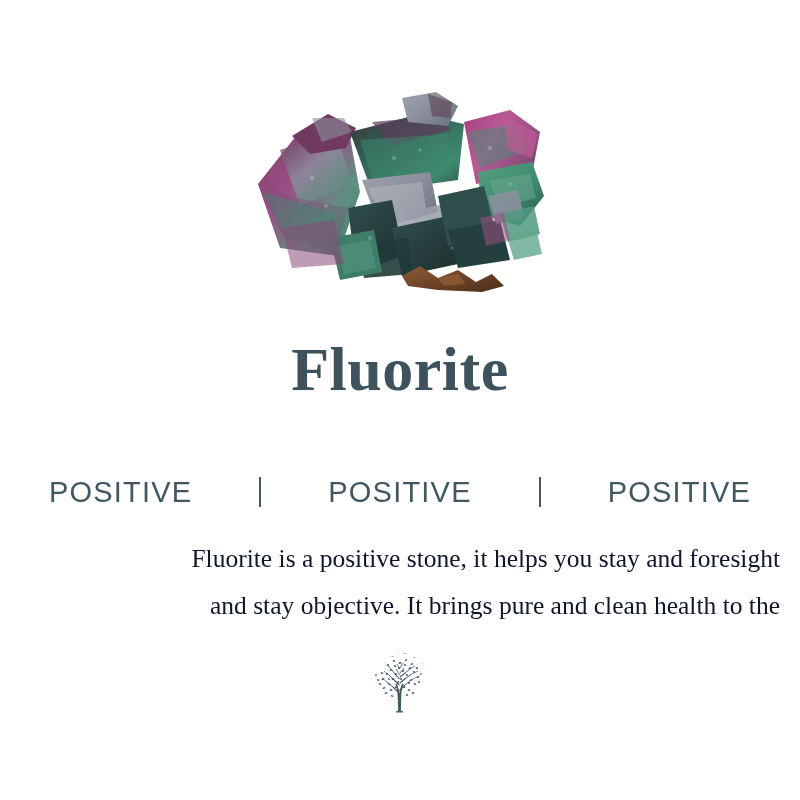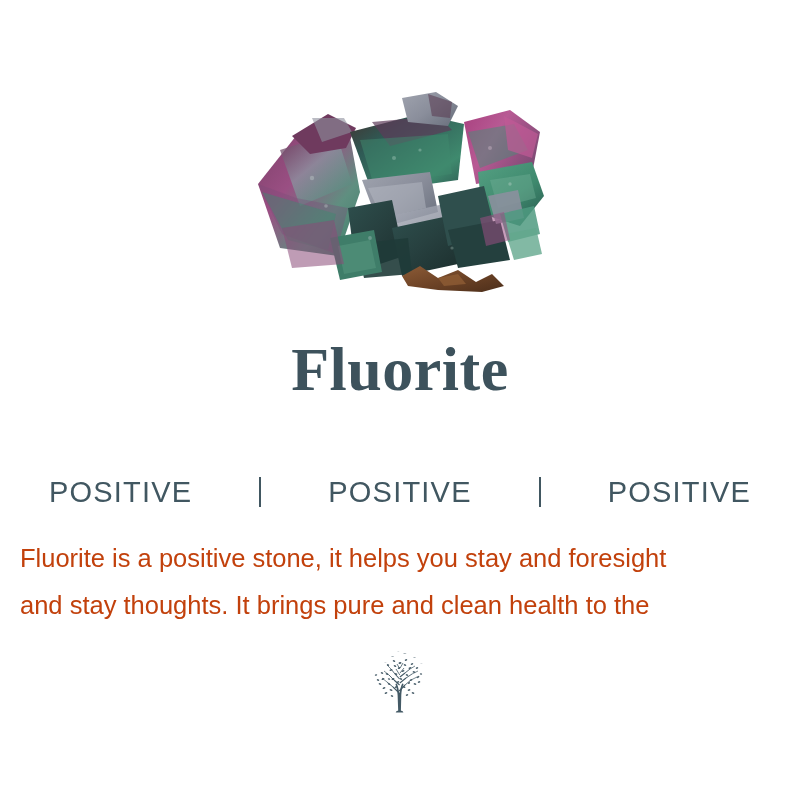--- a/index.html
+++ b/index.html
@@ -77,24 +77,24 @@
     height: 30px;
     background: #415761;
     margin: 0 21px;
     flex: 0 0 auto;
   }
 
   
   .description {
     margin-top: 26px;
     width: 760px;
-    text-align: left;
-    font-family: Liberation Sans, sans-serif;
+    text-align: right;
+    font-family: Liberation Serif, serif;
     font-size: 25.5px;
-    color: #c2410c;
+    color: #0f172a;
     line-height: 47px;
   }
   .description .line {
     display: block;
     white-space: nowrap;
   }
 
   
   .logo {
     margin-top: 20px;
@@ -232,21 +232,21 @@
   <div class="keywords">
     <span class="kw">POSITIVE</span>
     <span class="sep"></span>
     <span class="kw">POSITIVE</span>
     <span class="sep"></span>
     <span class="kw">POSITIVE</span>
   </div>
 
   <div class="description">
     <span class="line">Fluorite is a positive stone, it helps you stay and foresight</span>
-    <span class="line">and stay thoughts. It brings pure and clean health to the</span>
+    <span class="line">and stay objective. It brings pure and clean health to the</span>
   </div>
 
   <div class="logo">
     <div class="logo-mark">
       <svg viewBox="0 0 74 66" xmlns="http://www.w3.org/2000/svg">
         <g fill="#445a66">
 
           <path d="M35.2,62 L34.6,46 C34.4,42 33.6,38 32.4,35 L33.9,34.6 C35,37.4 35.8,40.6 36.2,44 L36.6,44 C37,40.4 38,37 39.2,34.4 L40.6,35 C39.3,38 38.5,42 38.3,46 L37.9,62 Z"></path>
           <path d="M33.4,62.2 C34.6,61.2 38.4,61.2 39.7,62.2 L40.4,63.4 L32.7,63.4 Z"></path>
 

